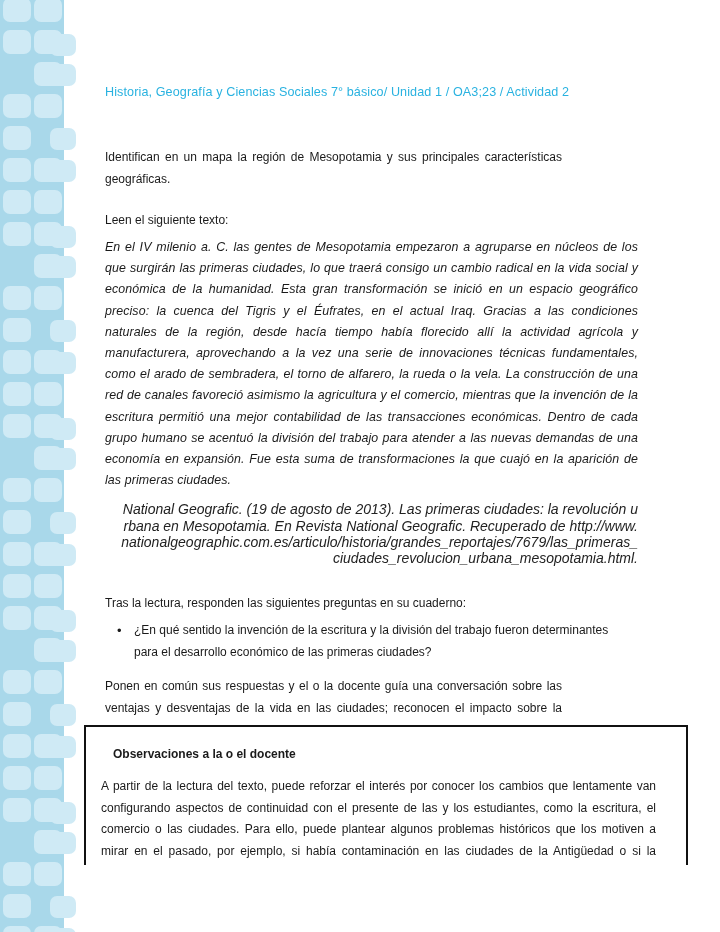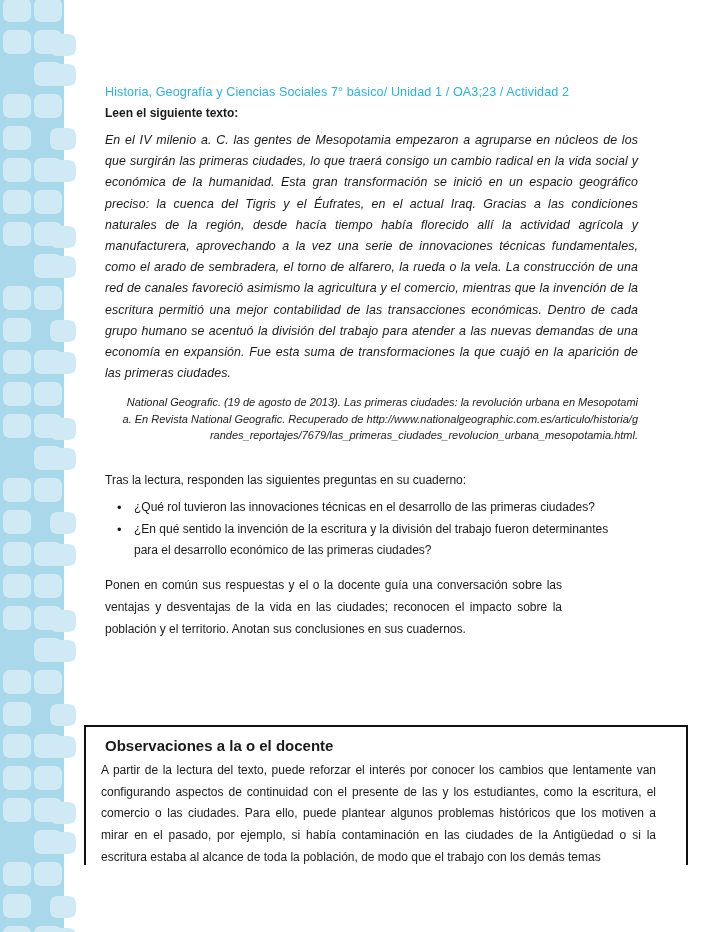--- a/index.html
+++ b/index.html
@@ -20,29 +20,29 @@
   .content{
     position:absolute;left:105px;top:84px;width:533px;
     font-size:12px;line-height:22px;
   }
   .doc-header{
     font-size:12.6px;font-weight:400;line-height:16px;
     letter-spacing:.1px;margin:0;
   }
   p{margin:0;}
   .p-intro{margin-top:46px;margin-right:76px;text-align:justify;}
-  .p-lead{margin-top:2px;font-weight:bold;}
+  .p-lead{margin-top:19px;}
   .quote{
     margin-top:6px;text-align:justify;
     font-style:italic;font-size:12.4px;line-height:21.2px;
     letter-spacing:.1px;
   }
   .citation{
     margin-top:10px;padding-left:16px;
-    font-style:italic;font-size:11px;line-height:16.2px;
+    font-style:italic;font-size:14px;line-height:16.2px;
     text-align:right;word-break:break-all;color:#222;
   }
   .p-after{margin-top:26px;}
   ul.questions{
     list-style:none;margin:6px 0 0 0;padding:0 16px 0 10px;
   }
   ul.questions li{
     position:relative;padding-left:19px;line-height:21.6px;
   }
   ul.questions li::before{
@@ -52,21 +52,21 @@
   .p-closing{margin-top:12px;margin-right:76px;text-align:justify;}
 
   
   .obs-box{
     position:absolute;left:84px;top:725px;width:571px;height:133px;
     border-top:2px solid #111;border-left:2px solid #111;border-right:2px solid #111;
     padding:5px 14px 0 15px;
     overflow:hidden;
     background:#fff;
   }
-  .obs-title{font-weight:700;font-size:15px;line-height:20px;margin:4px;}
+  .obs-title{font-weight:700;font-size:12px;line-height:20px;margin:12px;}
   .obs-body{font-size:12px;line-height:21.7px;text-align:justify;margin:1px 16px 0 0;}
 </style>
 </head>
 <body>
 
 <div class="page">
 
   <div class="band">
     <svg width="82" height="932" xmlns="http://www.w3.org/2000/svg">
       <defs>
@@ -95,31 +95,31 @@
       </defs>
       <rect x="0" y="0" width="64" height="932" fill="#a9d8ea"></rect>
       <rect x="0" y="0" width="82" height="932" fill="url(#sq)"></rect>
     </svg>
   </div>
 
   <div class="content">
 
     <h1 class="doc-header" style="color:#29b2e0">Historia, Geografía y Ciencias Sociales 7° básico/ Unidad 1 / OA3;23 / Actividad 2</h1>
 
+    <p class="p-intro">Identifican en un mapa la región de Mesopotamia y sus principales características geográficas.</p>
 
     <p class="p-lead">Leen el siguiente texto:</p>
 
     <p class="quote">En el IV milenio a. C. las gentes de Mesopotamia empezaron a agruparse en núcleos de los que surgirán las primeras ciudades, lo que traerá consigo un cambio radical en la vida social y económica de la humanidad. Esta gran transformación se inició en un espacio geográfico preciso: la cuenca del Tigris y el Éufrates, en el actual Iraq. Gracias a las condiciones naturales de la región, desde hacía tiempo había florecido allí la actividad agrícola y manufacturera, aprovechando a la vez una serie de innovaciones técnicas fundamentales, como el arado de sembradera, el torno de alfarero, la rueda o la vela. La construcción de una red de canales favoreció asimismo la agricultura y el comercio, mientras que la invención de la escritura permitió una mejor contabilidad de las transacciones económicas. Dentro de cada grupo humano se acentuó la división del trabajo para atender a las nuevas demandas de una economía en expansión. Fue esta suma de transformaciones la que cuajó en la aparición de las primeras ciudades.</p>
 
     <p class="citation">National Geografic. (19 de agosto de 2013). Las primeras ciudades: la revolución urbana en Mesopotamia. En Revista National Geografic. Recuperado de http://www.nationalgeographic.com.es/articulo/historia/grandes_reportajes/7679/las_primeras_ciudades_revolucion_urbana_mesopotamia.html.</p>
 
     <p class="p-after">Tras la lectura, responden las siguientes preguntas en su cuaderno:</p>
 
     <ul class="questions">
-      <li>¿Qué rol tuvieron las innovaciones técnicas en el desarrollo de las primeras ciudades?</li>
       <li>¿En qué sentido la invención de la escritura y la división del trabajo fueron determinantes para el desarrollo económico de las primeras ciudades?</li>
     </ul>
 
     <p class="p-closing">Ponen en común sus respuestas y el o la docente guía una conversación sobre las ventajas y desventajas de la vida en las ciudades; reconocen el impacto sobre la población y el territorio. Anotan sus conclusiones en sus cuadernos.</p>
 
   </div>
 
   <div class="obs-box">
     <p class="obs-title">Observaciones a la o el docente</p>
     <p class="obs-body">A partir de la lectura del texto, puede reforzar el interés por conocer los cambios que lentamente van configurando aspectos de continuidad con el presente de las y los estudiantes, como la escritura, el comercio o las ciudades. Para ello, puede plantear algunos problemas históricos que los motiven a mirar en el pasado, por ejemplo, si había contaminación en las ciudades de la Antigüedad o si la escritura estaba al alcance de toda la población, de modo que el trabajo con los demás temas</p>

